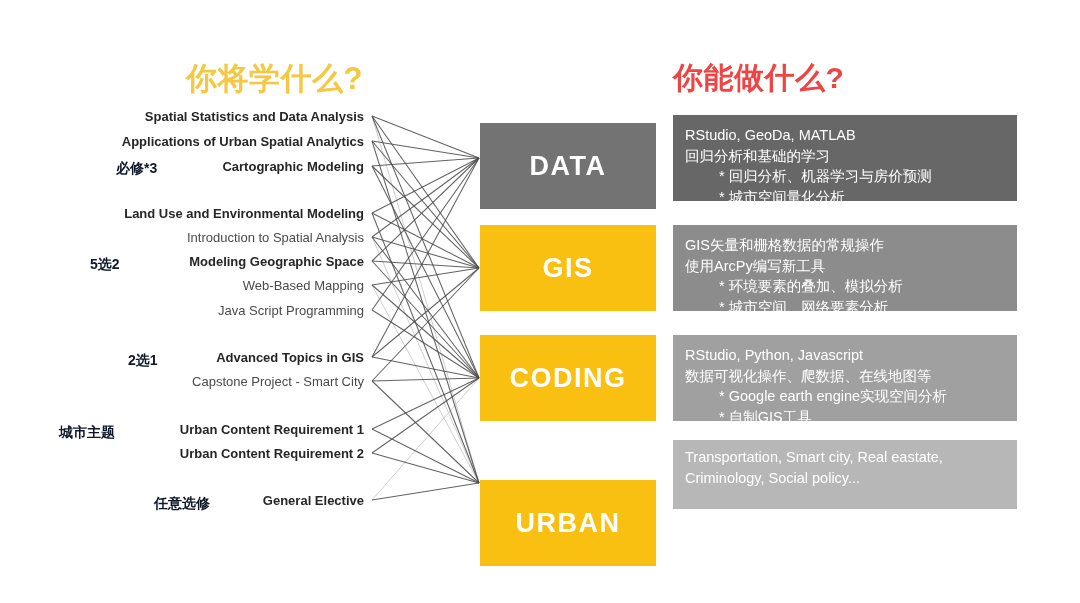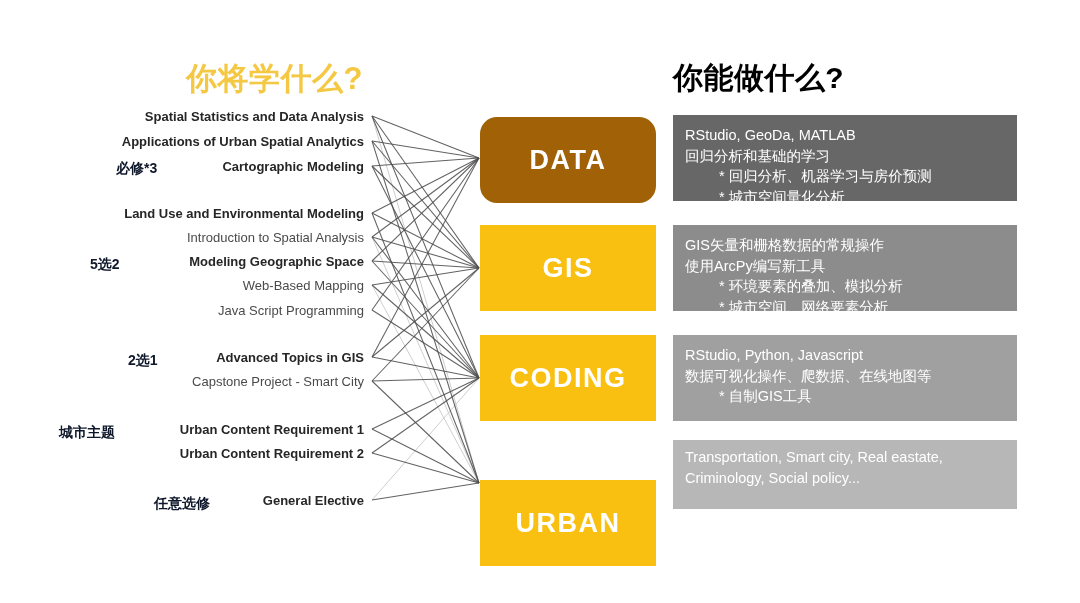--- a/index.html
+++ b/index.html
@@ -29,22 +29,21 @@
   #heading-left {
     left: 186px;
     top: 58px;
     font-size: 31px;
     color: #F4C842;
   }
   #heading-right {
     left: 673px;
     top: 58px;
     font-size: 30px;
-    color: #000000;
-    font-family: Liberation Mono, monospace;
+    color: #ef4444;
   }
 
   
   #course-list {
     position: absolute;
     left: 0px;
     top: 0px;
     width: 372px;
     height: 603px;
   }
@@ -218,21 +217,21 @@
 
   <div id="group-tags">
       <div class="group-tag" style="left: 116px; top: 160px;">必修*3</div>
       <div class="group-tag" style="left: 90px; top: 256px;">5选2</div>
       <div class="group-tag" style="left: 128px; top: 352px;">2选1</div>
       <div class="group-tag" style="left: 59px; top: 424px;">城市主题</div>
       <div class="group-tag" style="left: 154px; top: 495px;">任意选修</div>
     </div>
 
   <div id="category-boxes">
-      <div class="cat-box" style="top: 117px; height: 86px; background: #a16207; border-radius: 17px;">
+      <div class="cat-box" style="top: 123px; height: 86px; background: #737373;">
         <span>DATA</span>
       </div>
       <div class="cat-box" style="top: 225px; height: 86px; background: rgb(249, 192, 17);">
         <span>GIS</span>
       </div>
       <div class="cat-box" style="top: 335px; height: 86px; background: rgb(249, 192, 17);">
         <span>CODING</span>
       </div>
       <div class="cat-box" style="top: 440px; height: 86px; background: rgb(249, 192, 17); margin-top: 40px;">
         <span>URBAN</span>
@@ -248,20 +247,21 @@
       </div>
       <div class="outcome-box" style="top: 225px; height: 86px; background: rgb(140, 140, 140);">
         <div class="outcome-line">GIS矢量和栅格数据的常规操作</div>
         <div class="outcome-line">使用ArcPy编写新工具</div>
         <div class="outcome-line indented">* 环境要素的叠加、模拟分析</div>
         <div class="outcome-line indented">* 城市空间、网络要素分析</div>
       </div>
       <div class="outcome-box" style="top: 335px; height: 86px; background: rgb(160, 160, 160);">
         <div class="outcome-line">RStudio, Python, Javascript</div>
         <div class="outcome-line">数据可视化操作、爬数据、在线地图等</div>
+        <div class="outcome-line indented">* Google earth engine实现空间分析</div>
         <div class="outcome-line indented">* 自制GIS工具</div>
       </div>
       <div class="outcome-box" style="top: 440px; height: 69px; background: rgb(183, 183, 183); display: flex; flex-direction: column; justify-content: center;">
         <div class="outcome-line">Transportation, Smart city, Real eastate,</div>
         <div class="outcome-line">Criminology, Social policy...</div>
       </div>
     </div>
 
 </div>
 

